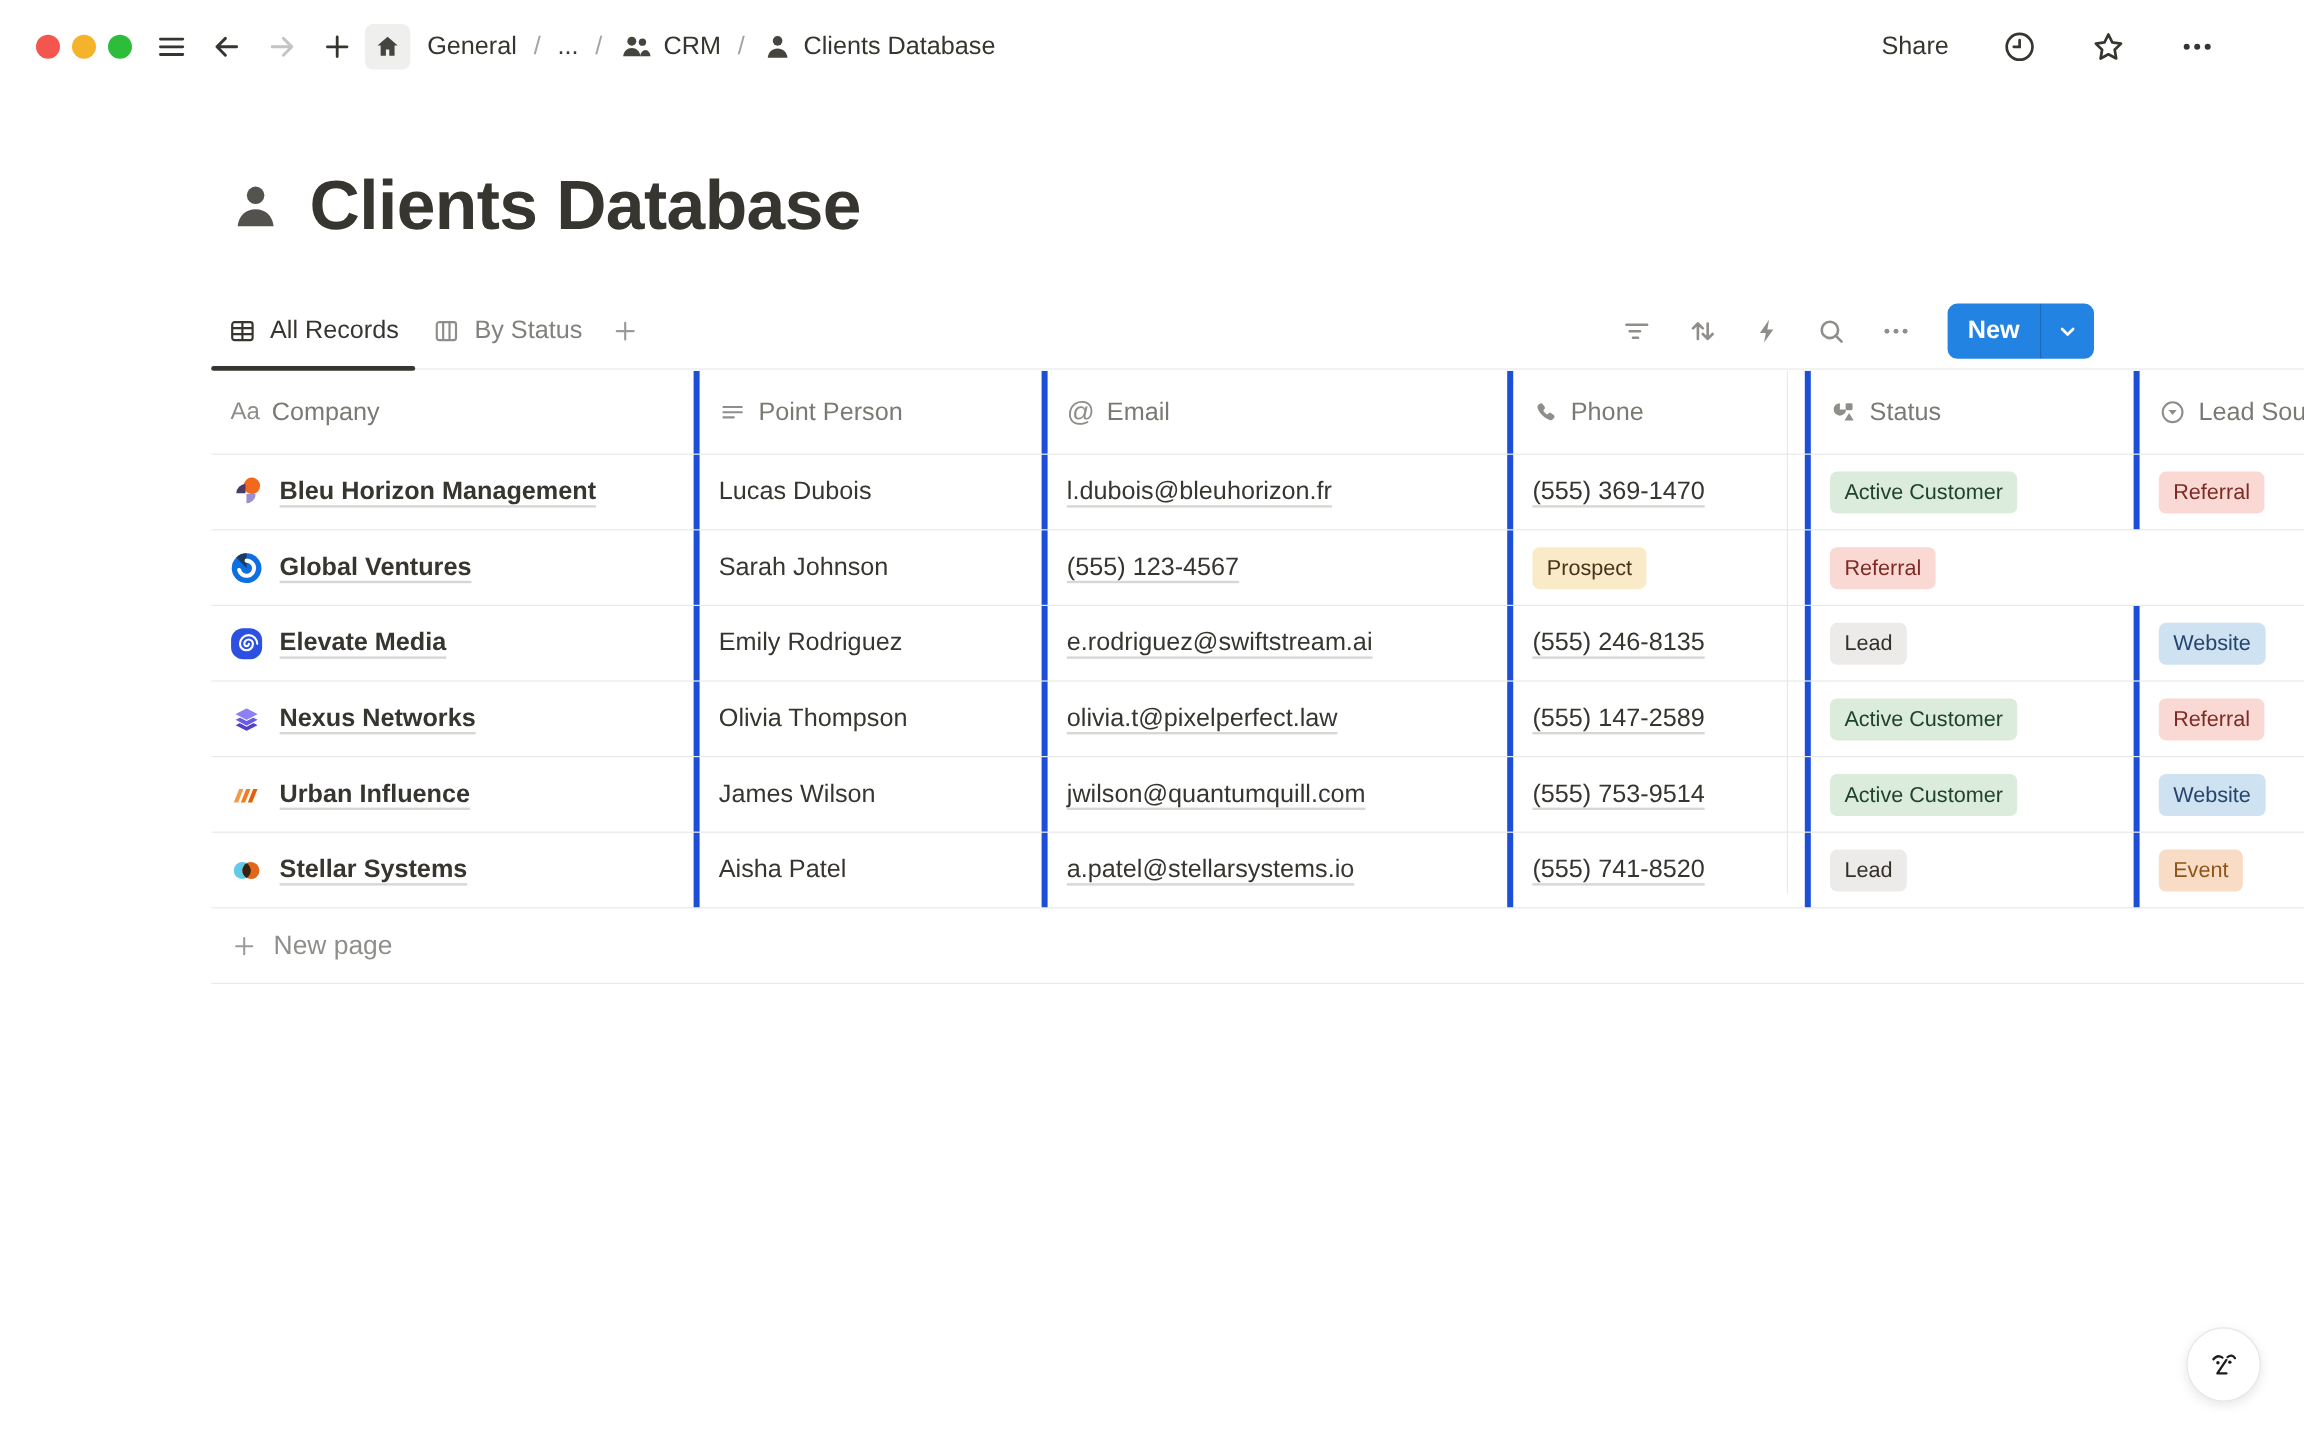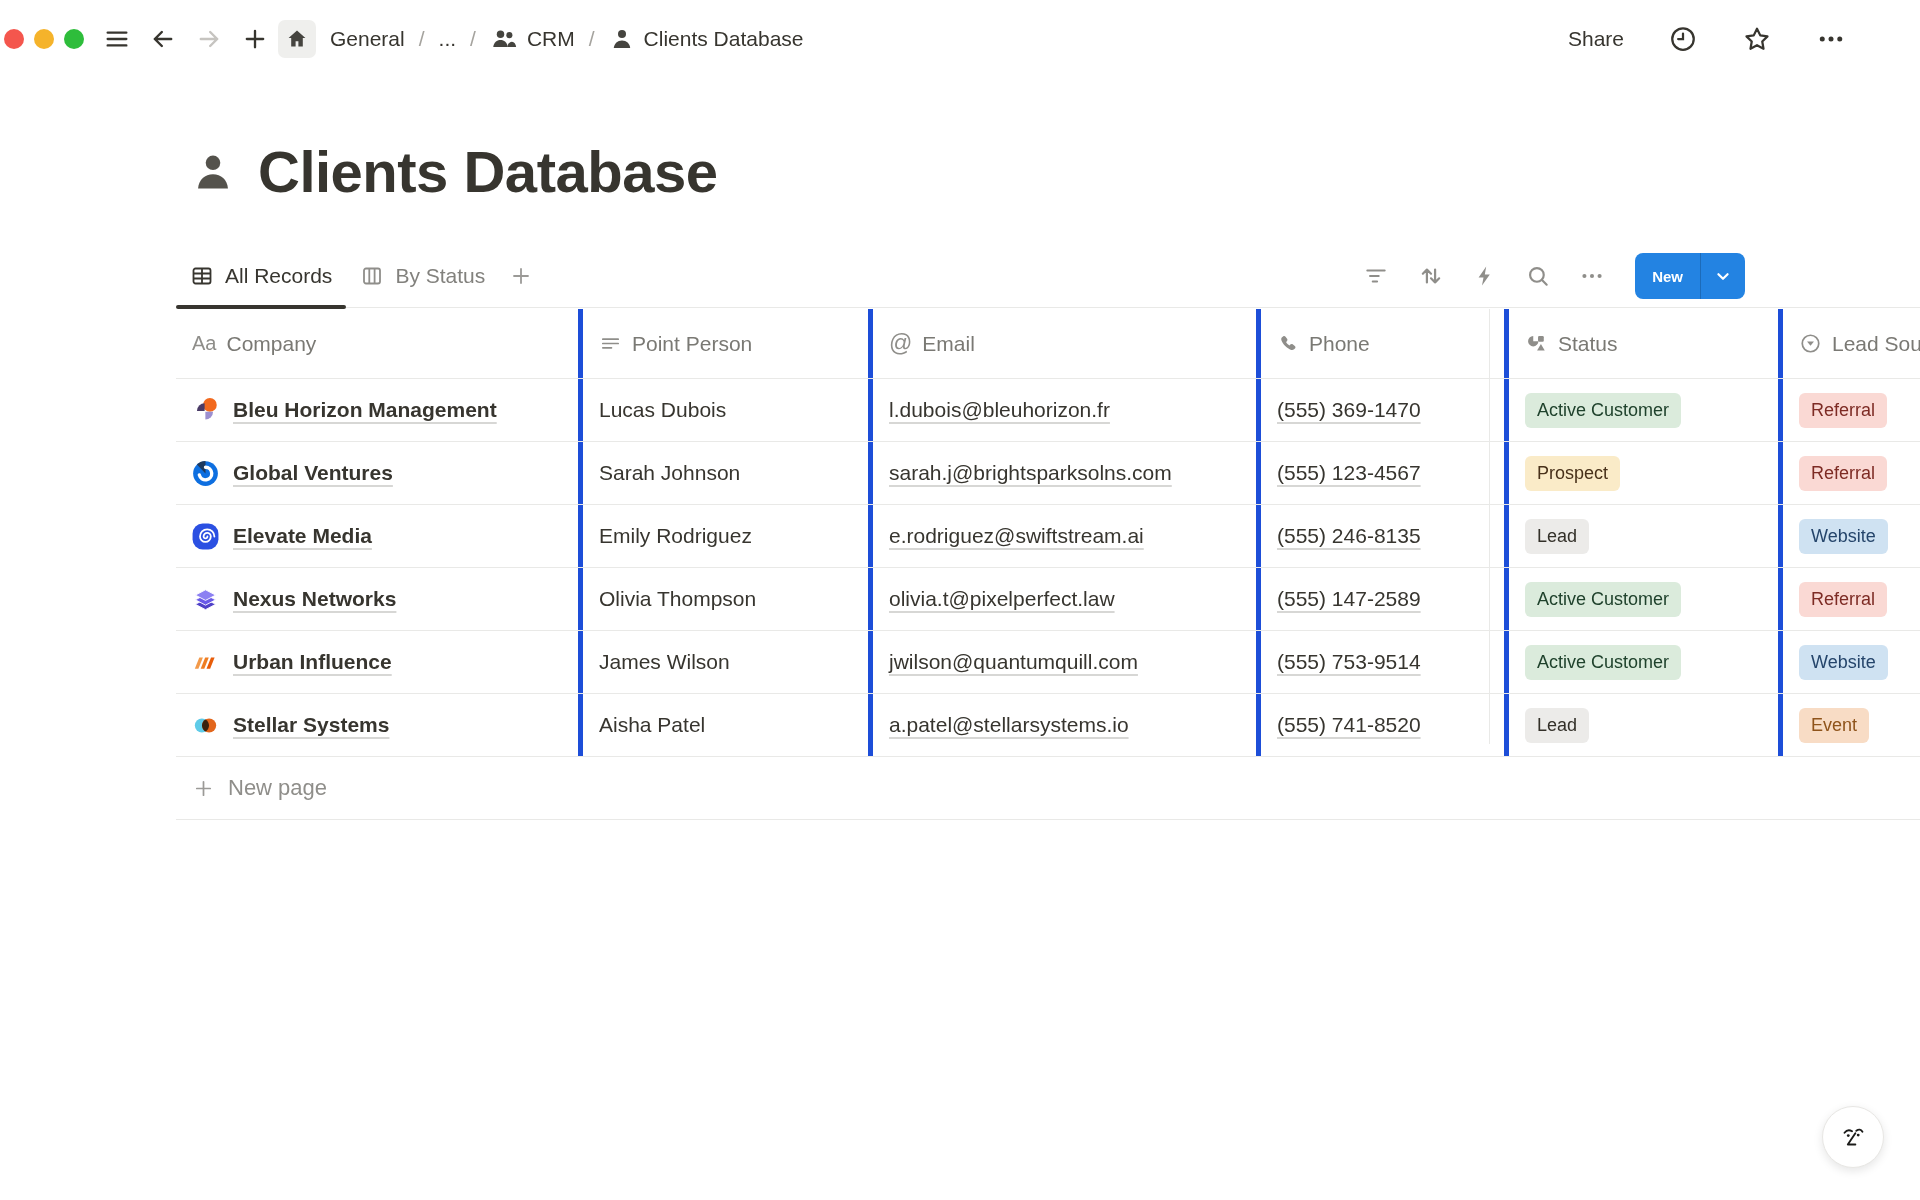--- a/index.html
+++ b/index.html
@@ -2,21 +2,21 @@
 <html><head>
 <meta charset="utf-8">
 <style>
   * { margin:0; padding:0; box-sizing:border-box; }
   html,body { width:1920px; height:1200px; overflow:hidden; background:#ffffff;
               font-family:"Liberation Sans", sans-serif; color:#37352F; }
   svg { display:block; }
 
   
   .topbar { position:absolute; top:0; left:0; width:1866px; height:78px;
-            display:flex; align-items:center; padding:0 20px 0 4px; }
+            display:flex; align-items:center; padding:0 20px 0 30px; }
   .lights { display:flex; gap:10px; align-items:center; }
   .light { width:20px; height:20px; border-radius:50%; display:inline-block; }
   .l-red{background:#F4564D;} .l-yellow{background:#F5B32B;} .l-green{background:#2EBD3B;}
   .nav { display:flex; align-items:center; gap:12px; margin-left:16px; }
   .icon-btn { width:34px; height:34px; display:flex; align-items:center; justify-content:center;
               border-radius:6px; cursor:pointer; }
   .crumbs { display:flex; align-items:center; gap:10px; margin-left:6px; font-size:21px; white-space:nowrap; }
   .home-chip { width:38px; height:38px; background:#EFEFED; border-radius:7px;
                display:flex; align-items:center; justify-content:center; }
   .crumb { display:flex; align-items:center; gap:9px; padding:2px 4px; border-radius:5px; cursor:pointer; }
@@ -36,21 +36,21 @@
   .tab.active { color:#37352F; font-weight:400; }
   .tab.active::after { content:""; position:absolute; left:0; right:0; bottom:-2px;
                        height:4px; background:#37352F; border-radius:2px; }
   .tab.inactive { color:#82817D; }
   .tab-add { color:#9B9A97; padding:0 10px; cursor:pointer; }
   .view-toolbar { margin-left:auto; display:flex; align-items:center; gap:28px; padding-right:175px; }
   .tool { cursor:pointer; display:flex; align-items:center; }
   .btn-new { display:flex; align-items:stretch; background:#2383E2; border-radius:8px;
              height:46px; overflow:hidden; cursor:pointer; margin-left:2px; }
   .btn-new-main { display:flex; align-items:center; padding:0 17px; color:#fff;
-                  font-size:15px; font-weight:700; }
+                  font-size:21px; font-weight:700; }
   .btn-new-chev { display:flex; align-items:center; padding:0 11px;
                   border-left:1px solid rgba(0,0,0,0.18); }
 
   
   .table { position:absolute; left:176px; top:309px; width:1744px; overflow:hidden; }
   .trow { display:grid; grid-template-columns:402px 290px 388px 248px 274px 280px;
           border-bottom:1px solid #E9E9E7; }
   .thead { height:70px; }
   .tbody-row { height:63px; }
   .cell { display:flex; align-items:center; padding:0 12px 0 16px; white-space:nowrap;
@@ -308,23 +308,20 @@
           <circle cx="12" cy="12" r="11" fill="#0E6FE0"></circle>
           <path d="M12 1a11 11 0 0 0-7.6 3L12 12z" fill="#1E3A5F"></path>
           <path d="M12 6.4a5.6 5.6 0 1 1-5.5 6.9" stroke="#fff" stroke-width="3" fill="none" stroke-linecap="round"></path>
         </svg>
       <span class="company-name lnk">Global Ventures</span>
     </div>
     <div class="cell">
         <span>Sarah Johnson</span>
       </div>
     <div class="cell">
-        <span class="lnk">sarah.j@brightsparksolns.com</span>
-      </div>
-    <div class="cell">
         <span class="lnk">(555) 123-4567</span>
       </div>
     <div class="cell">
         <span class="badge b-yellow">Prospect</span>
       </div>
     <div class="cell">
         <span class="badge b-red">Referral</span>
       </div>
   </div>
 

